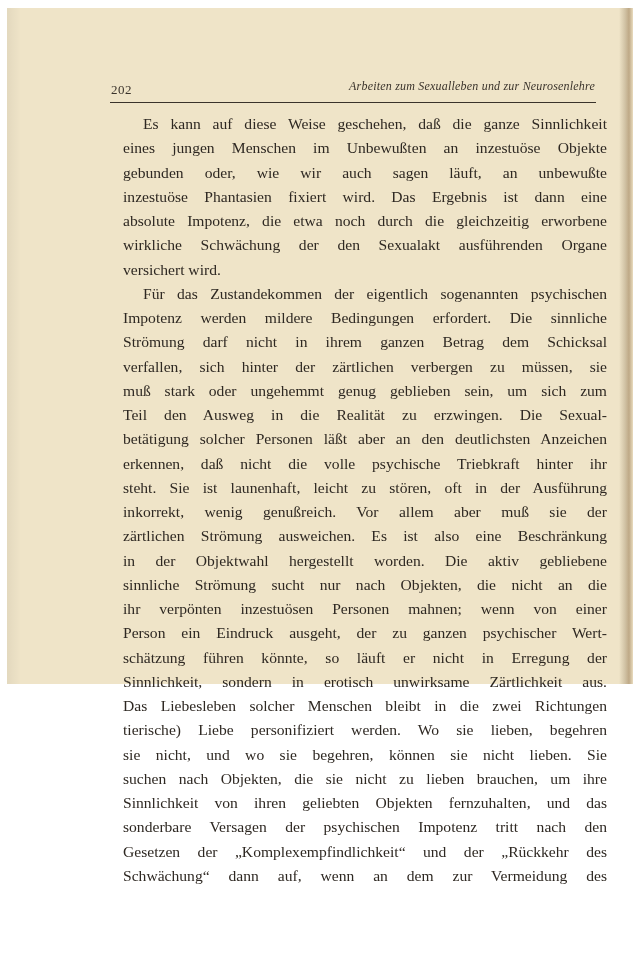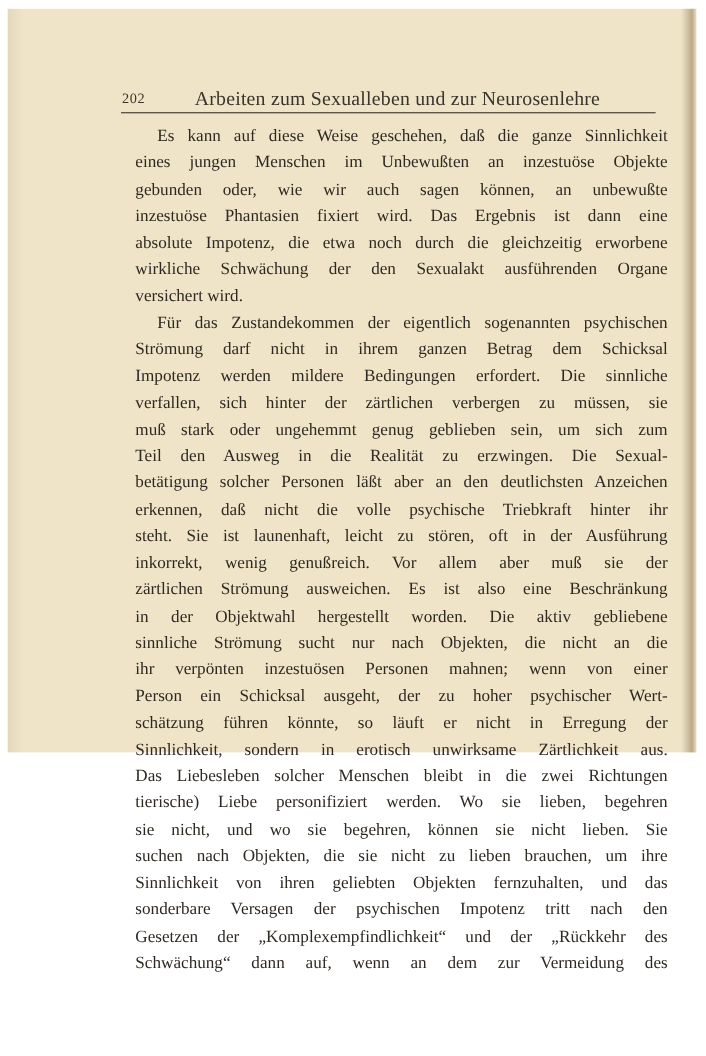--- a/index.html
+++ b/index.html
@@ -14,22 +14,22 @@
       linear-gradient(90deg, rgba(0,0,0,0) 612px, rgba(120,95,60,0.25) 618px, rgba(150,120,80,0.55) 622px, rgba(230,215,185,0.6) 626px);
   }
   .running-head {
     position: absolute; left: 104px; top: 71px; width: 485px; height: 22px;
     font-family: "Liberation Serif", serif; color: #3a332b;
   }
   .page-number {
     position: absolute; left: 0; top: 3px; font-size: 13px; letter-spacing: 0.5px;
   }
   .head-title {
-    position: absolute; left: 66px; top: 0; width: 418px; text-align: left;
-    font-size: 18px; letter-spacing: 0.2px;
+    position: absolute; left: 66px; top: 0; width: 418px; text-align: right;
+    font-style: italic; font-size: 12px; letter-spacing: 0.2px;
   }
   .rule {
     position: absolute; left: 103px; top: 94px; width: 486px; height: 0;
     border-top: 1.6px solid #3a332b;
   }
   .body-text {
     position: absolute; left: 116px; top: 104px; width: 484px;
     font-family: Liberation Serif, serif; font-size: 15.6px; color: #2e2822;
     line-height: 24.25px;
   }
@@ -47,42 +47,42 @@
   <div class="running-head">
     <span class="page-number">202</span>
     <span class="head-title">Arbeiten zum Sexualleben und zur Neurosenlehre</span>
   </div>
   <div class="rule"></div>
 
   <div class="body-text">
     <div>
       <span class="line indent">Es kann auf diese Weise geschehen, daß die ganze Sinnlichkeit</span>
       <span class="line">eines jungen Menschen im Unbewußten an inzestuöse Objekte</span>
-      <span class="line">gebunden oder, wie wir auch sagen können, an unbewußte</span>
+      <span class="line">gebunden oder, wie wir auch sagen läuft, an unbewußte</span>
       <span class="line">inzestuöse Phantasien fixiert wird. Das Ergebnis ist dann eine</span>
       <span class="line">absolute Impotenz, die etwa noch durch die gleichzeitig erworbene</span>
       <span class="line">wirkliche Schwächung der den Sexualakt ausführenden Organe</span>
       <span class="line last">versichert wird.</span>
     </div>
     <div>
       <span class="line indent">Für das Zustandekommen der eigentlich sogenannten psychischen</span>
+      <span class="line">Impotenz werden mildere Bedingungen erfordert. Die sinnliche</span>
       <span class="line">Strömung darf nicht in ihrem ganzen Betrag dem Schicksal</span>
-      <span class="line">Impotenz werden mildere Bedingungen erfordert. Die sinnliche</span>
       <span class="line">verfallen, sich hinter der zärtlichen verbergen zu müssen, sie</span>
       <span class="line">muß stark oder ungehemmt genug geblieben sein, um sich zum</span>
       <span class="line">Teil den Ausweg in die Realität zu erzwingen. Die Sexual-</span>
       <span class="line">betätigung solcher Personen läßt aber an den deutlichsten Anzeichen</span>
       <span class="line">erkennen, daß nicht die volle psychische Triebkraft hinter ihr</span>
       <span class="line">steht. Sie ist launenhaft, leicht zu stören, oft in der Ausführung</span>
       <span class="line">inkorrekt, wenig genußreich. Vor allem aber muß sie der</span>
       <span class="line">zärtlichen Strömung ausweichen. Es ist also eine Beschränkung</span>
       <span class="line">in der Objektwahl hergestellt worden. Die aktiv gebliebene</span>
       <span class="line">sinnliche Strömung sucht nur nach Objekten, die nicht an die</span>
       <span class="line">ihr verpönten inzestuösen Personen mahnen; wenn von einer</span>
-      <span class="line">Person ein Schicksal ausgeht, der zu hoher psychischer Wert-</span>
+      <span class="line">Person ein Eindruck ausgeht, der zu ganzen psychischer Wert-</span>
       <span class="line">schätzung führen könnte, so läuft er nicht in Erregung der</span>
       <span class="line">Sinnlichkeit, sondern in erotisch unwirksame Zärtlichkeit aus.</span>
       <span class="line">Das Liebesleben solcher Menschen bleibt in die zwei Richtungen</span>
       <span class="line">tierische) Liebe personifiziert werden. Wo sie lieben, begehren</span>
       <span class="line">sie nicht, und wo sie begehren, können sie nicht lieben. Sie</span>
       <span class="line">suchen nach Objekten, die sie nicht zu lieben brauchen, um ihre</span>
       <span class="line">Sinnlichkeit von ihren geliebten Objekten fernzuhalten, und das</span>
       <span class="line">sonderbare Versagen der psychischen Impotenz tritt nach den</span>
       <span class="line">Gesetzen der „Komplexempfindlichkeit“ und der „Rückkehr des</span>
       <span class="line">Schwächung“ dann auf, wenn an dem zur Vermeidung des</span>

